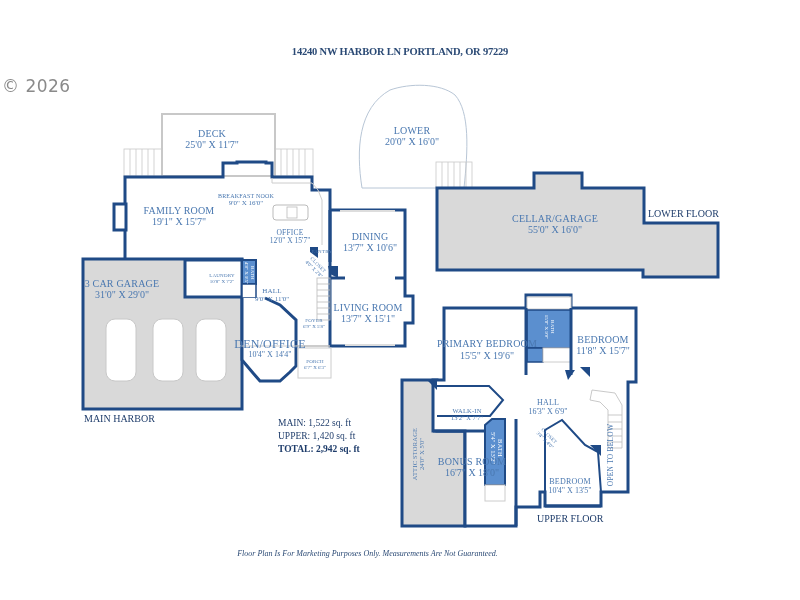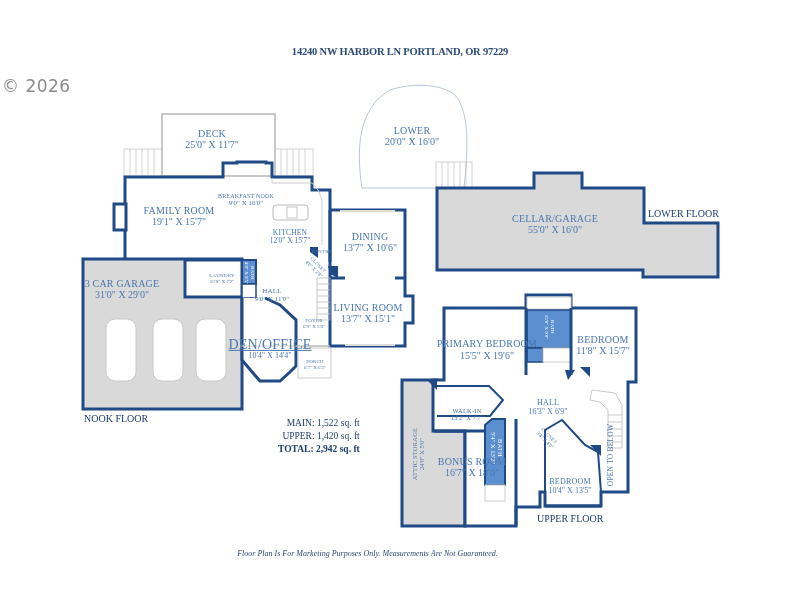--- a/index.html
+++ b/index.html
@@ -8,21 +8,21 @@
   .copyright{left:2px;top:32px;font-family:"DejaVu Sans","Liberation Sans",sans-serif;font-size:17px;color:#8a8a8a;letter-spacing:0.5px;margin-top:44px;}
   .address{left:0;width:800px;top:46px;text-align:center;font-size:10.5px;color:#2b4a75;font-family:"Liberation Serif",serif;font-weight:bold;letter-spacing:-0.2px;}
   svg.plan{position:absolute;left:0;top:0;}
   .lbl{position:absolute;text-align:center;color:#4a78b0;font-family:"Liberation Serif",serif;line-height:1.1;white-space:nowrap;transform:translate(-50%,-50%);}
   .lbl .n{font-size:10px;display:block;letter-spacing:0.2px;}
   .lbl .d{font-size:10px;display:block;}
   .lbl.sm .n,.lbl.sm .d{font-size:6px;}
   .lbl.xs .n,.lbl.xs .d{font-size:5px;}
   .lbl.white{color:#ffffff;}
   .floorname{position:absolute;color:#1f3d6b;font-family:"Liberation Serif",serif;font-size:10px;white-space:nowrap;}
-  .sqft{position:absolute;left:278px;top:417px;color:#1f3d6b;font-family:"Liberation Serif",serif;font-size:9.5px;line-height:13px;text-align:right;}
+  .sqft{position:absolute;left:278px;top:417px;color:#1f3d6b;font-family:"Liberation Serif",serif;font-size:9.5px;line-height:13px;}
   .sqft .tot{font-weight:bold;}
   .disclaimer{left:0;width:735px;top:549px;text-align:center;font-style:italic;font-size:8px;color:#2b4a75;font-family:"Liberation Serif",serif;}
   .rot{transform:translate(-50%,-50%) rotate(-90deg);}
   .rot90{transform:translate(-50%,-50%) rotate(90deg);}
 </style>
 </head>
 <body>
 
 <div class="abs copyright">© 2026</div>
 <div class="abs address">14240 NW HARBOR LN PORTLAND, OR 97229</div>
@@ -157,21 +157,21 @@
 </div>
 <div class="lbl sm" style="left:246px;top:200px;">
   <span class="n">BREAKFAST NOOK</span>
     <span class="d" style="font-size:7px;">9'0" X 16'0"</span>
 </div>
 <div class="lbl" style="left:179px;top:216px;">
   <span class="n">FAMILY ROOM</span>
     <span class="d">19'1" X 15'7"</span>
 </div>
 <div class="lbl sm" style="left:290px;top:237px;">
-  <span class="n" style="font-size:7.5px;">KITCHEN</span>
+  <span class="n" style="font-size:7.5px;">OFFICE</span>
     <span class="d" style="font-size:7.5px;">12'0" X 15'7"</span>
 </div>
 <div class="lbl xs" style="left:322px;top:252px;">
   <span class="n">PANTRY</span>
 </div>
 <div class="lbl" style="left:370px;top:242px;">
   <span class="n">DINING</span>
     <span class="d">13'7" X 10'6"</span>
 </div>
 <div class="lbl" style="left:122px;top:289px;">
@@ -196,28 +196,28 @@
 </div>
 <div class="lbl" style="left:368px;top:313px;">
   <span class="n">LIVING ROOM</span>
     <span class="d">13'7" X 15'1"</span>
 </div>
 <div class="lbl xs" style="left:314px;top:323px;">
   <span class="n">FOYER</span>
     <span class="d">6'9" X 5'8"</span>
 </div>
 <div class="lbl sm" style="left:270px;top:349px;">
-  <span class="n" style="font-size:14px;text-decoration:underline;">DEN/OFFICE</span>
+  <span class="n" style="font-size:12px;">DEN/OFFICE</span>
     <span class="d" style="font-size:8px;">10'4" X 14'4"</span>
 </div>
 <div class="lbl xs" style="left:315px;top:364px;">
   <span class="n">PORCH</span>
     <span class="d">6'7" X 6'3"</span>
 </div>
-<div class="floorname" style="left:84px;top:413px;">NOOK FLOOR</div>
+<div class="floorname" style="left:84px;top:413px;">MAIN HARBOR</div>
 
 <div class="lbl" style="left:412px;top:136px;">
   <span class="n">LOWER</span>
     <span class="d">20'0" X 16'0"</span>
 </div>
 <div class="lbl" style="left:555px;top:224px;">
   <span class="n">CELLAR/GARAGE</span>
     <span class="d">55'0" X 16'0"</span>
 </div>
 <div class="floorname" style="left:648px;top:208px;">LOWER FLOOR</div>

